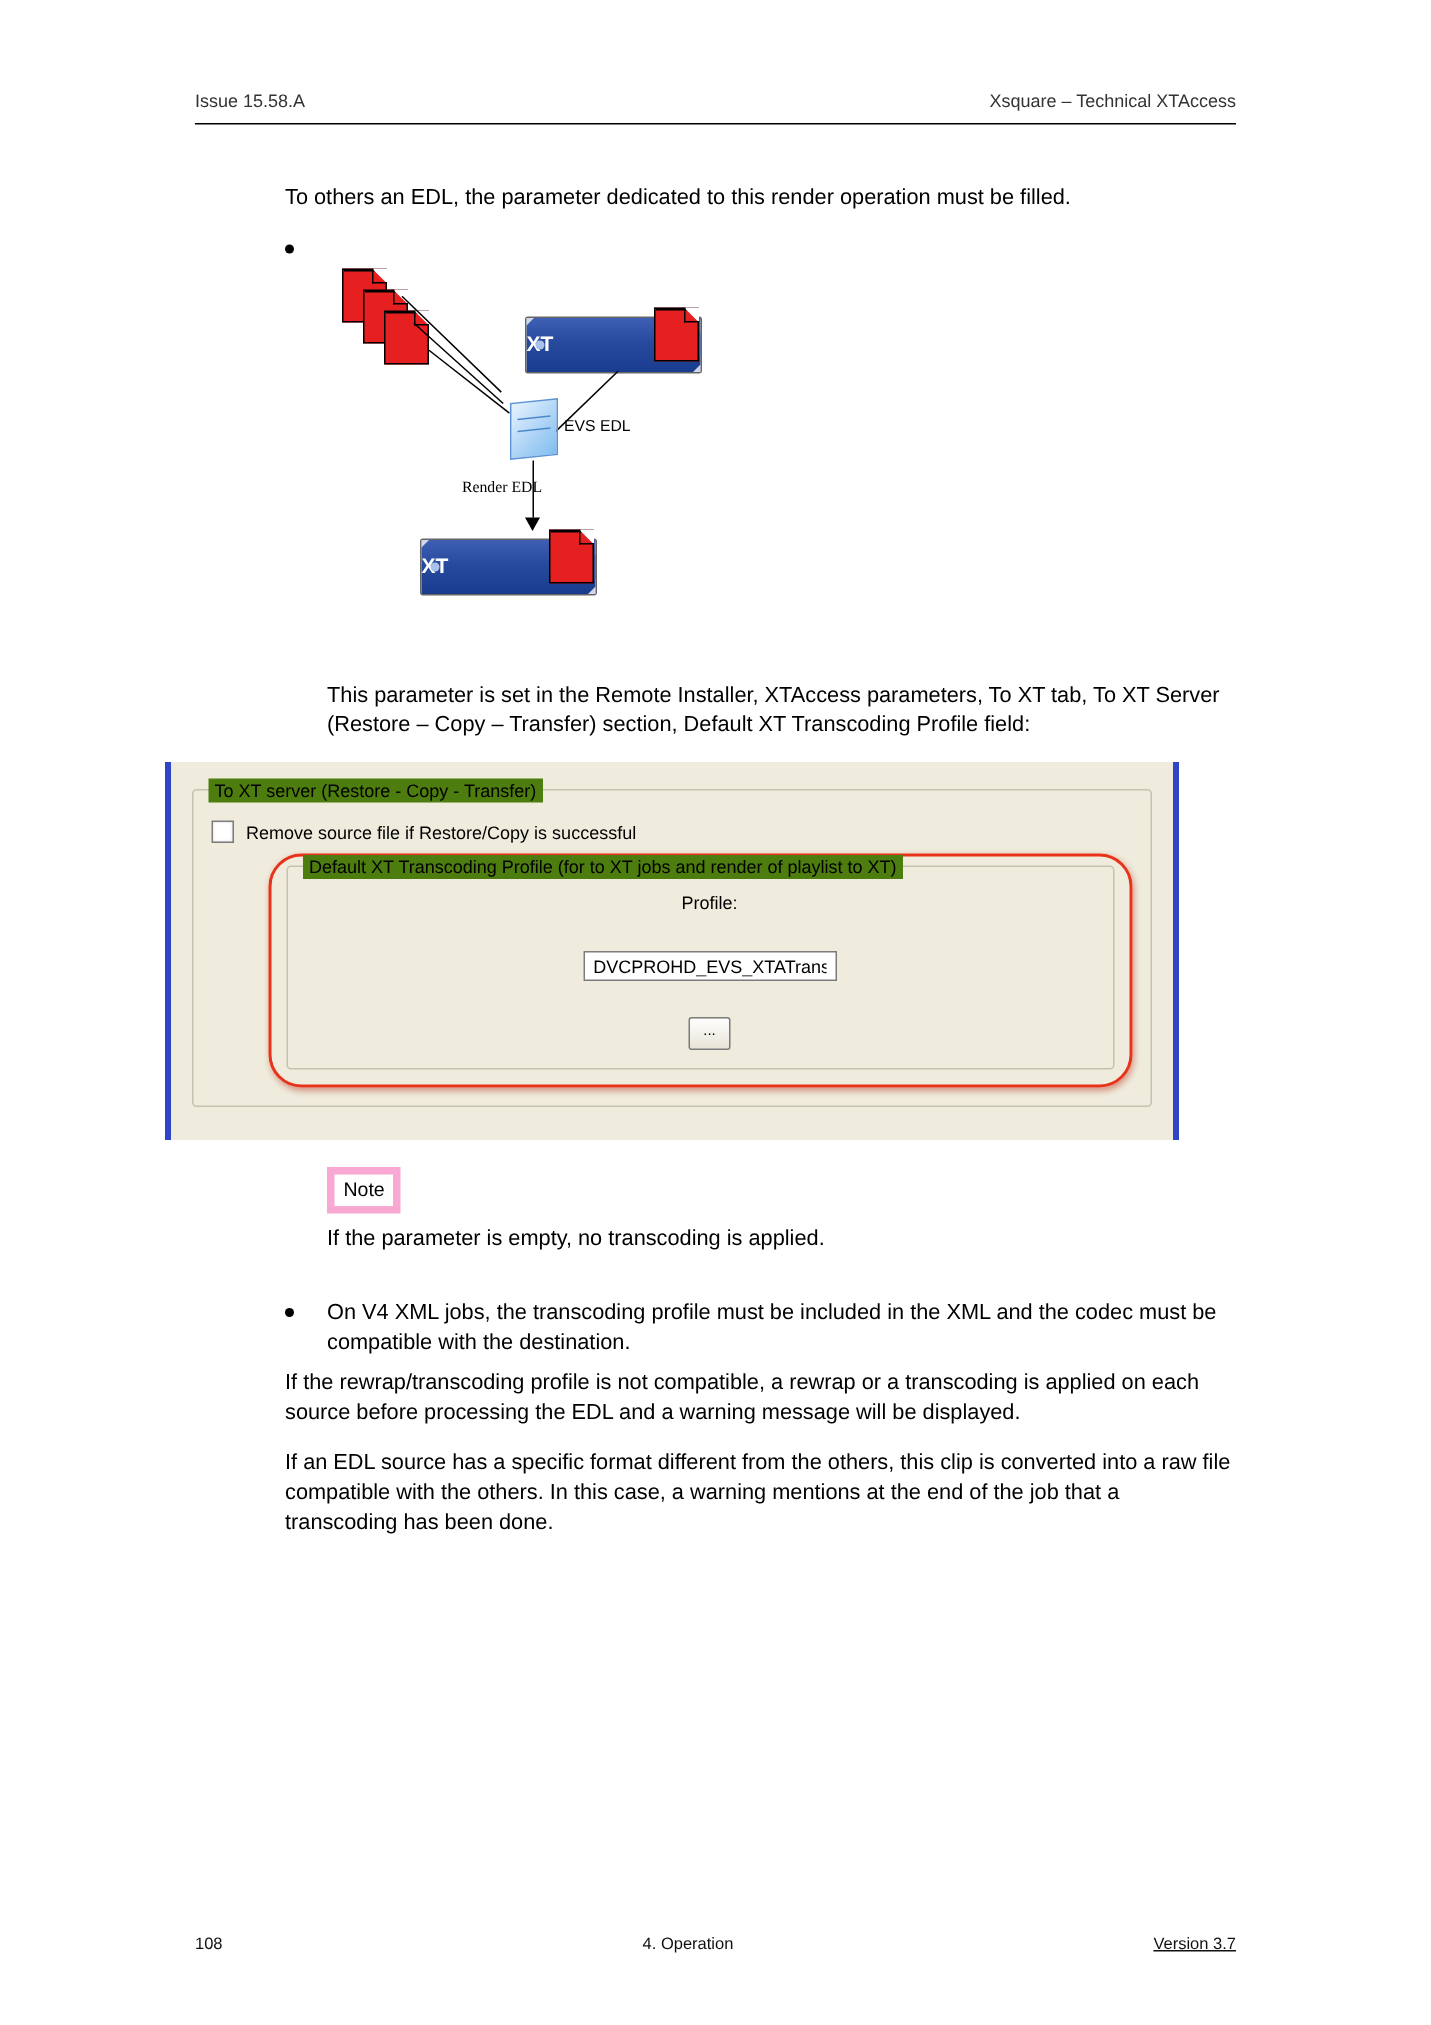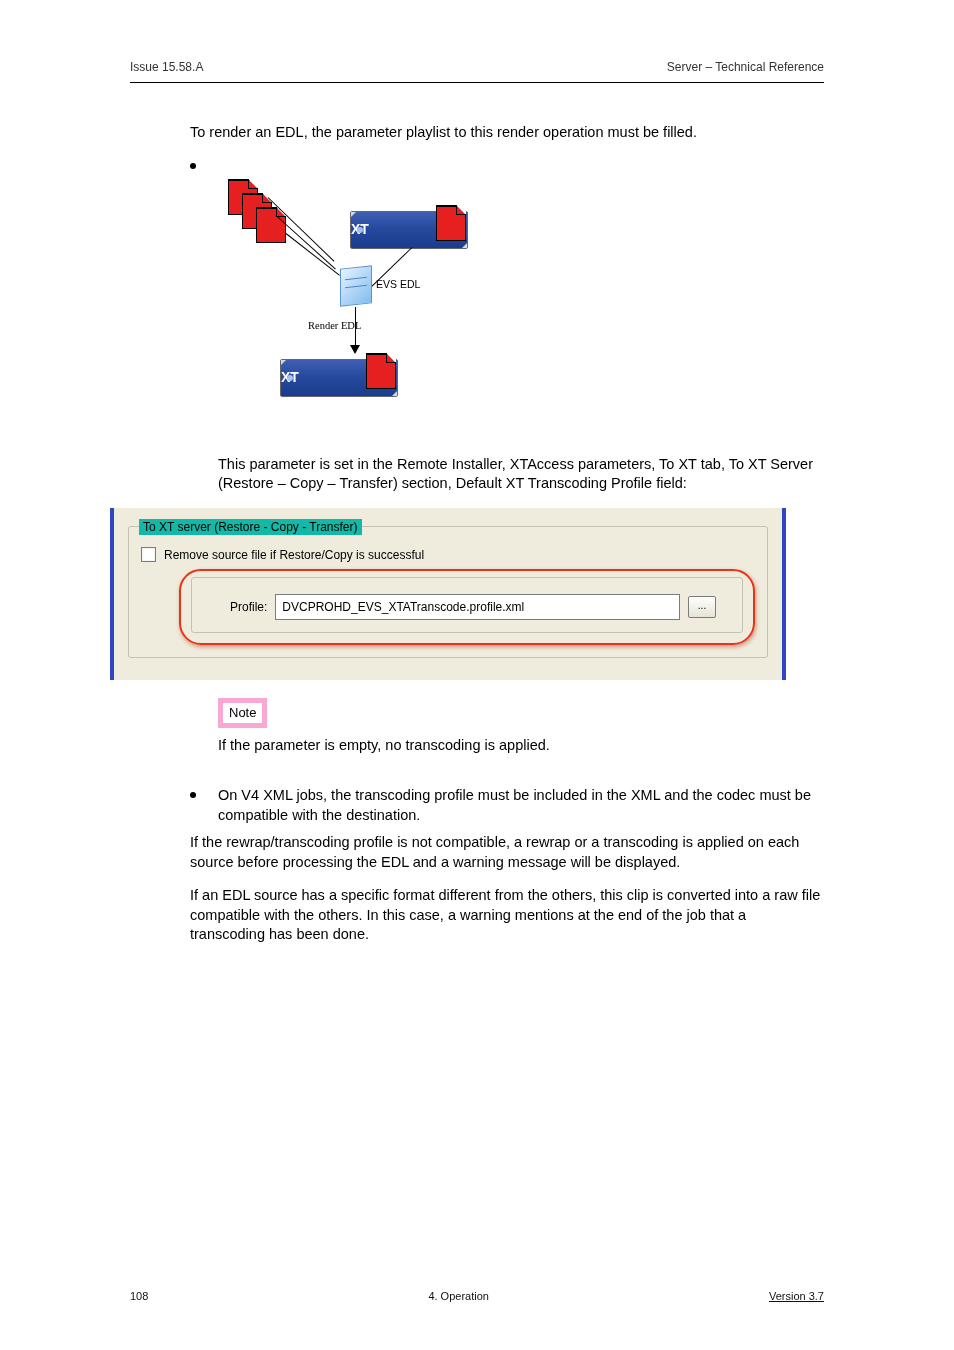--- a/index.html
+++ b/index.html
@@ -167,21 +167,21 @@
   }
   .groupbox {
     position: relative;
     border: 1px solid #c5c2b2;
     border-radius: 3px;
     padding: 16px 12px 12px 12px;
   }
   .groupbox .legend {
     position: absolute;
     top: -8px; left: 10px;
-    background: #14b8a6;
+    background: #4d7c0f;
     padding: 0 4px;
     font-size: 12px;
   }
   .chk-row {
     display: flex;
     align-items: center;
     margin: 4px 0;
     gap: 8px;
   }
   .chk {
@@ -194,22 +194,23 @@
   .hl {
     border: 2px solid #e8321a;
     border-radius: 22px;
     padding: 6px 10px 10px 10px;
     margin: 6px 0 0 38px;
     box-shadow: 1px 2px 4px rgba(179,38,15,.45);
   }
   .profile-row {
     display: flex;
     align-items: center;
-    gap: 8px;
+    gap: 24px;
     padding: 2px 16px 0 28px;
+    flex-direction: column;
   }
   .txtfield {
     flex: 1;
     height: 20px;
     border: 1px solid #7b7b7b;
     background: #fff;
     padding: 2px 6px;
     font-size: 12px;
     font-family: Tahoma, Arial, sans-serif;
   }
@@ -234,26 +235,26 @@
     color: #111;
   }
   .footer-row .ver { text-decoration: underline; }
 </style>
 </head>
 <body>
 <div class="page">
 
 <div class="header-row">
   <span>Issue 15.58.A</span>
-  <span>Server – Technical Reference</span>
+  <span>Xsquare – Technical XTAccess</span>
 </div>
 <hr class="hr-line">
 
 <div class="body-text">
-  <p class="para indent1">To render an EDL, the parameter playlist to this render operation must be filled.</p>
+  <p class="para indent1">To others an EDL, the parameter dedicated to this render operation must be filled.</p>
 
   <div class="indent1 bullet-row">
     <div class="bullet-dot"></div>
   </div>
 
   <div class="diagram">
 
     <div class="doc" style="left:38px; top:2px;">
           <div class="fold"></div>
           <div class="foldline"></div>
@@ -311,20 +312,21 @@
     <div class="groupbox">
       <div class="legend">To XT server (Restore - Copy - Transfer)</div>
 
       <div class="chk-row">
         <div class="chk"></div>
         <span>Remove source file if Restore/Copy is successful</span>
       </div>
 
       <div class="hl">
         <div class="groupbox" style="padding:14px 10px 12px 10px;">
+          <div class="legend">Default XT Transcoding Profile (for to XT jobs and render of playlist to XT)</div>
           <div class="profile-row">
             <span>Profile:</span>
             <input class="txtfield" type="text" value="DVCPROHD_EVS_XTATranscode.profile.xml" style="">
             <div class="browse-btn">...</div>
           </div>
         </div>
       </div>
     </div>
   </div>
 

